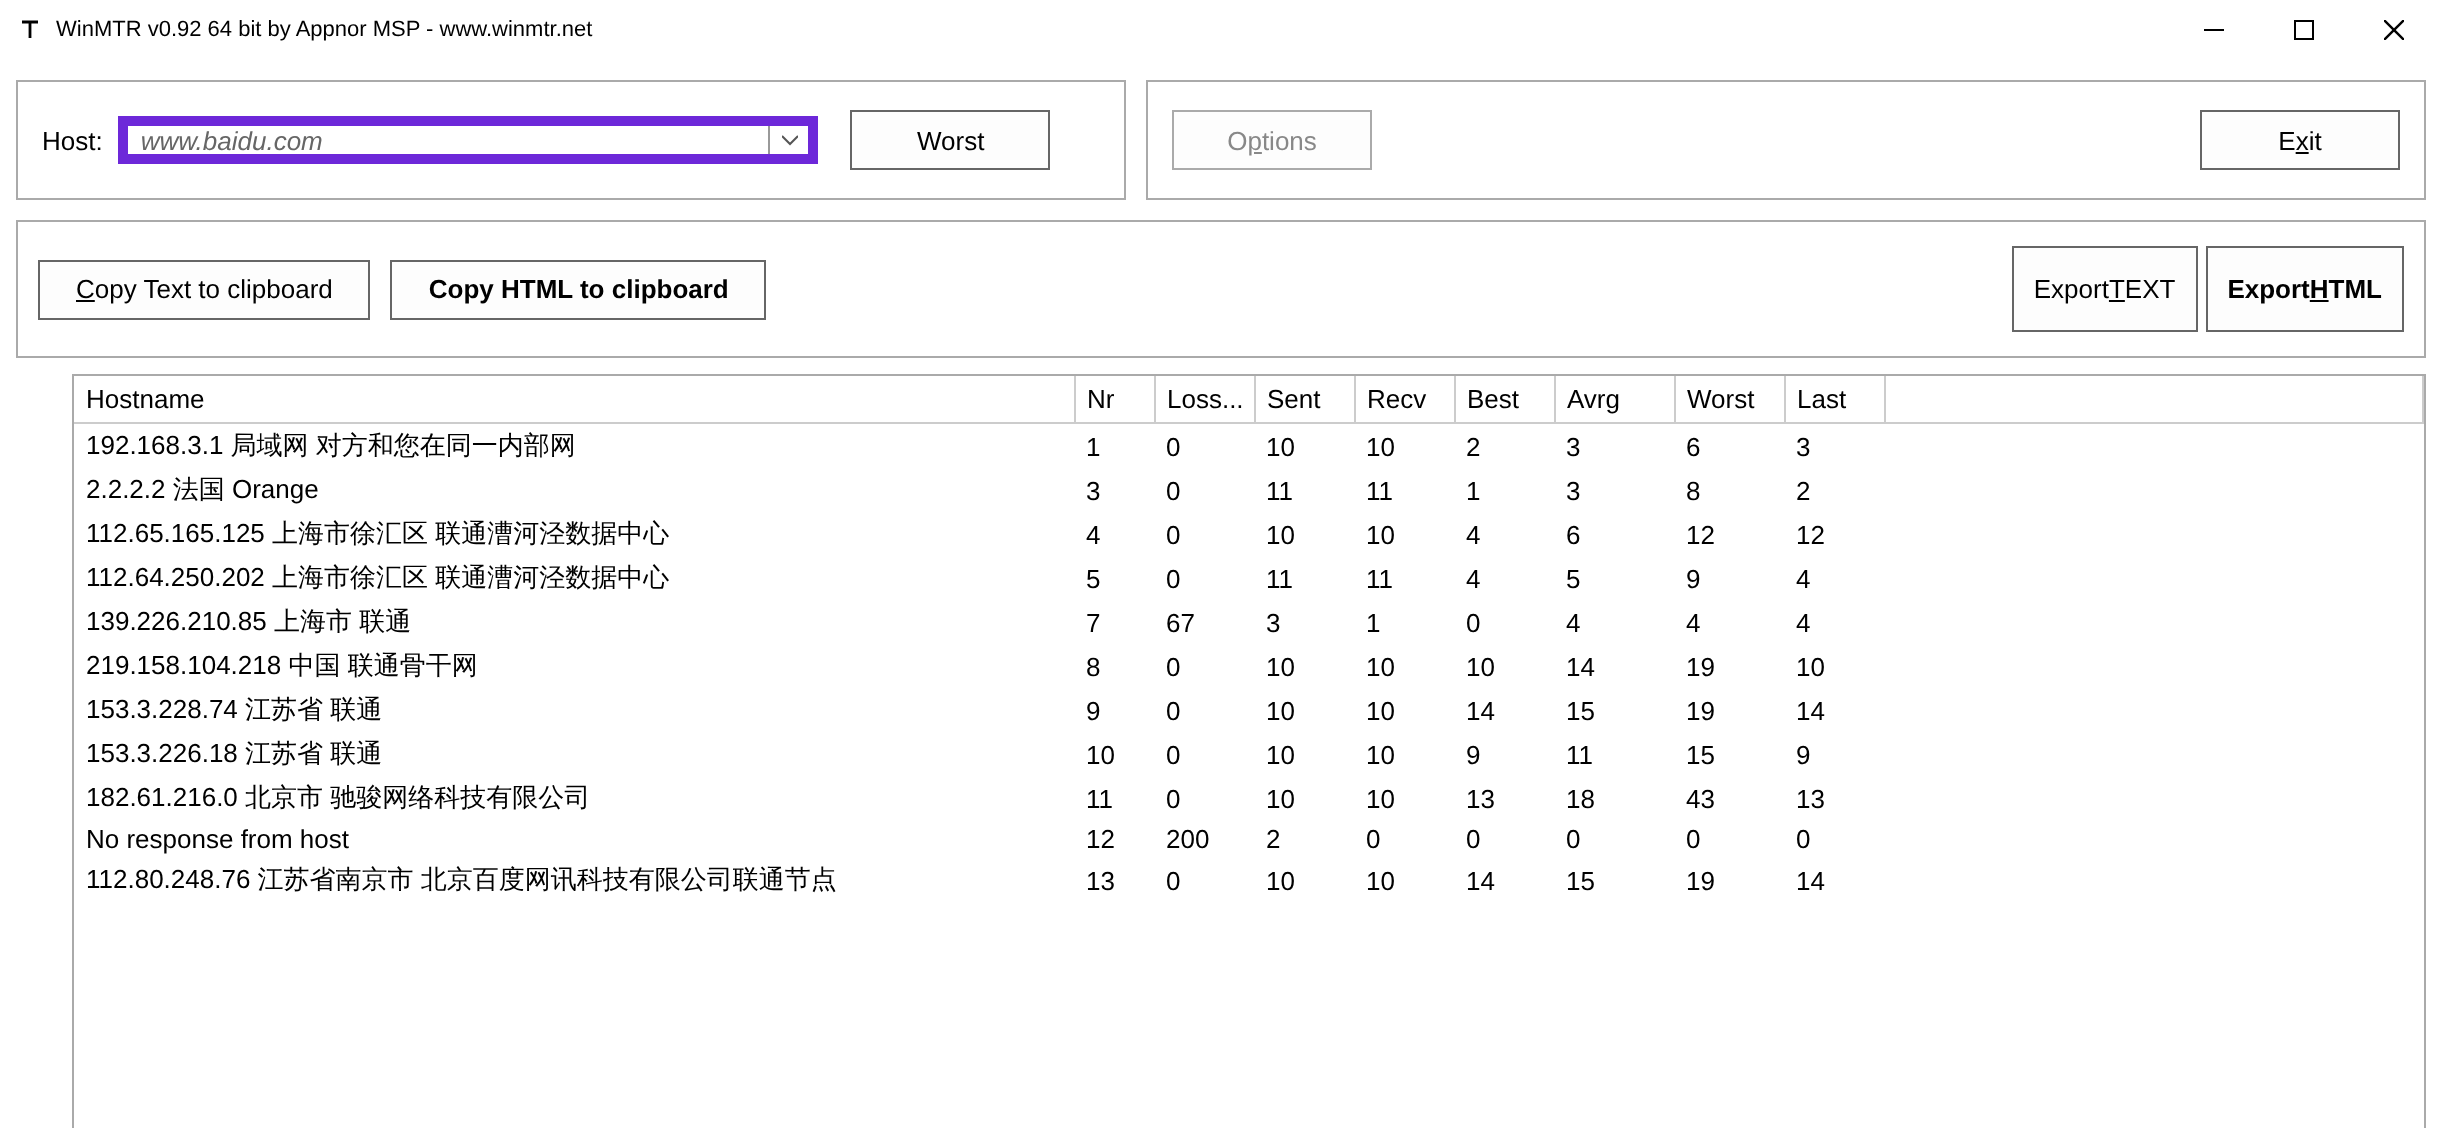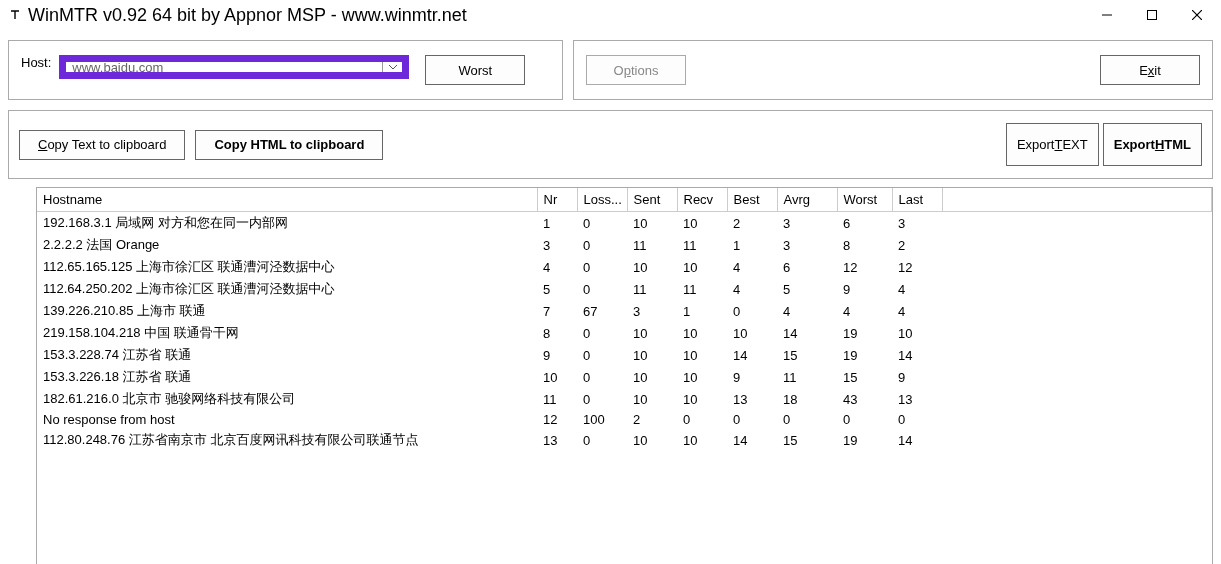--- a/index.html
+++ b/index.html
@@ -19,48 +19,49 @@
   padding: 0 2px 0 8px;
   background: #fff;
 }
 .titlebar .app-icon {
   width: 14px; height: 14px;
   margin-right: 6px;
   display: inline-flex;
   align-items: center; justify-content: center;
   font-size: 12px;
 }
-.titlebar .title { flex: 1; font-size: 18px; }
+.titlebar .title { flex: 1; font-size: 11px; }
 .window-controls { display: flex; }
 .window-controls .ctrl {
   width: 45px; height: 30px;
   display: flex; align-items: center; justify-content: center;
   font-size: 13px;
 }
 .window-controls .ctrl svg { display:block; }
 
 .client {
   padding: 0 8px 8px 8px;
 }
 .panel {
   border: 1px solid #aaa;
   background: #fff;
 }
 .row1 { display: flex; gap: 10px; margin-top: 10px; }
 .panel-host {
   flex: 0 0 555px;
-  display: flex; align-items: flex-start;
+  display: flex; align-items: center;
   padding: 14px 12px;
 }
 .label { margin-right: 8px; }
 .combo {
   display: flex;
   flex: 0 0 350px;
   height: 24px;
-  border: 7px solid #6d28d9;
+  border: 5px solid #6d28d9;
+  font-style: italic;
 }
 .combo input {
   flex: 1;
   border: none;
   padding: 0 6px;
   font: inherit;
   color: #666;
   outline: none;
 }
 .combo .drop {
@@ -351,21 +352,21 @@
             <td>10</td>
             <td>13</td>
             <td>18</td>
             <td>43</td>
             <td>13</td>
             <td></td>
           </tr>
           <tr>
             <td>No response from host</td>
             <td>12</td>
-            <td>100</td>
+            <td>200</td>
             <td>2</td>
             <td>0</td>
             <td>0</td>
             <td>0</td>
             <td>0</td>
             <td>0</td>
             <td></td>
           </tr>
           <tr>
             <td>112.80.248.76 江苏省南京市 北京百度网讯科技有限公司联通节点</td>

